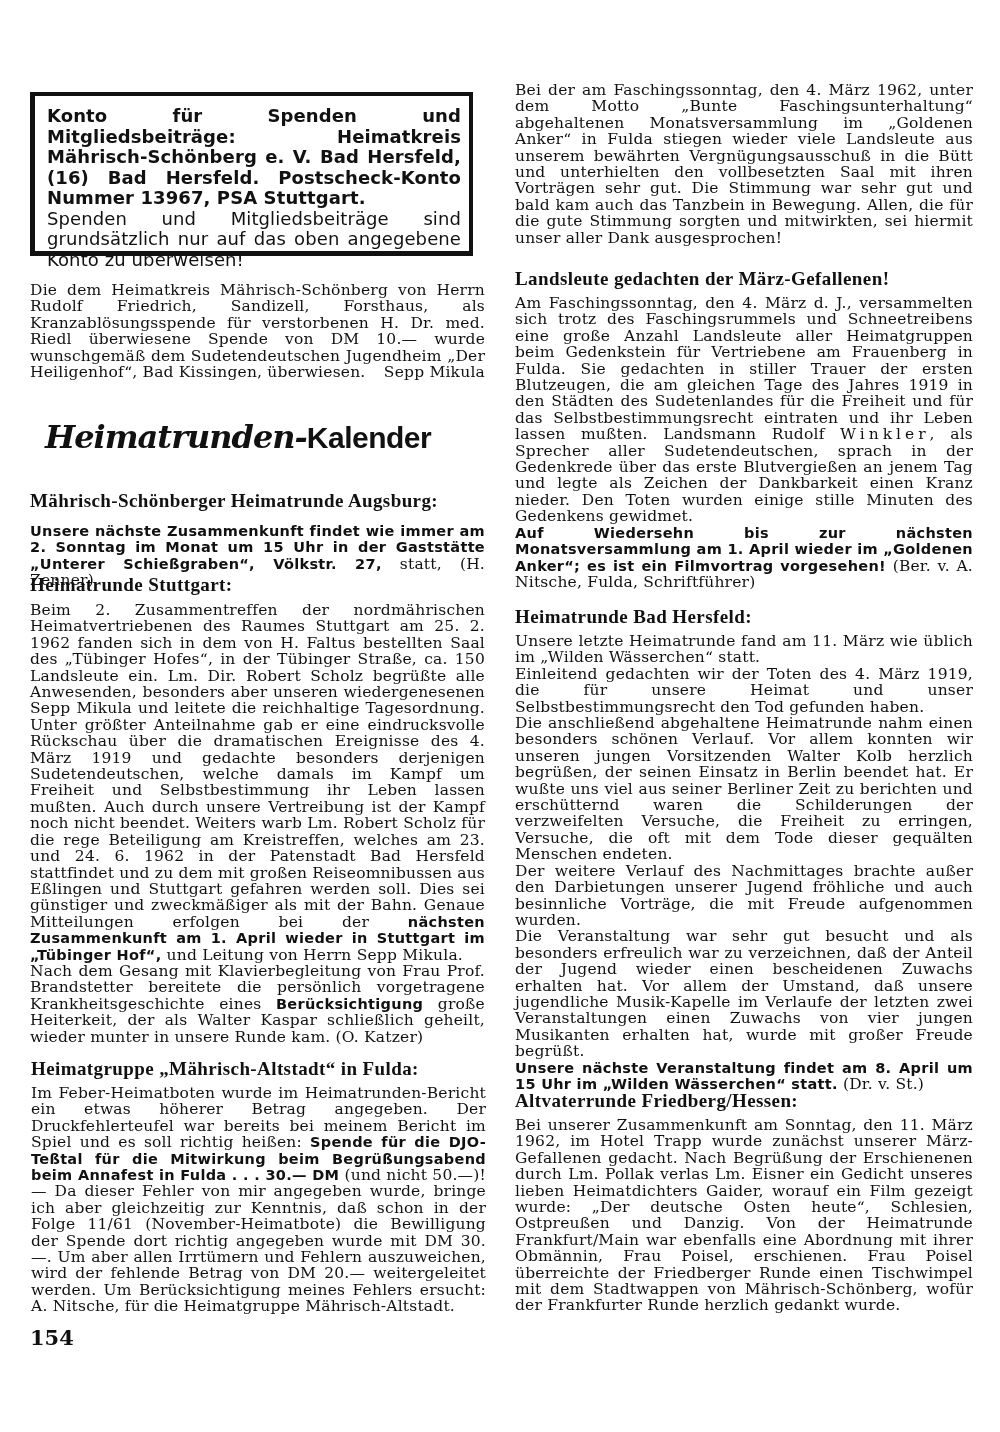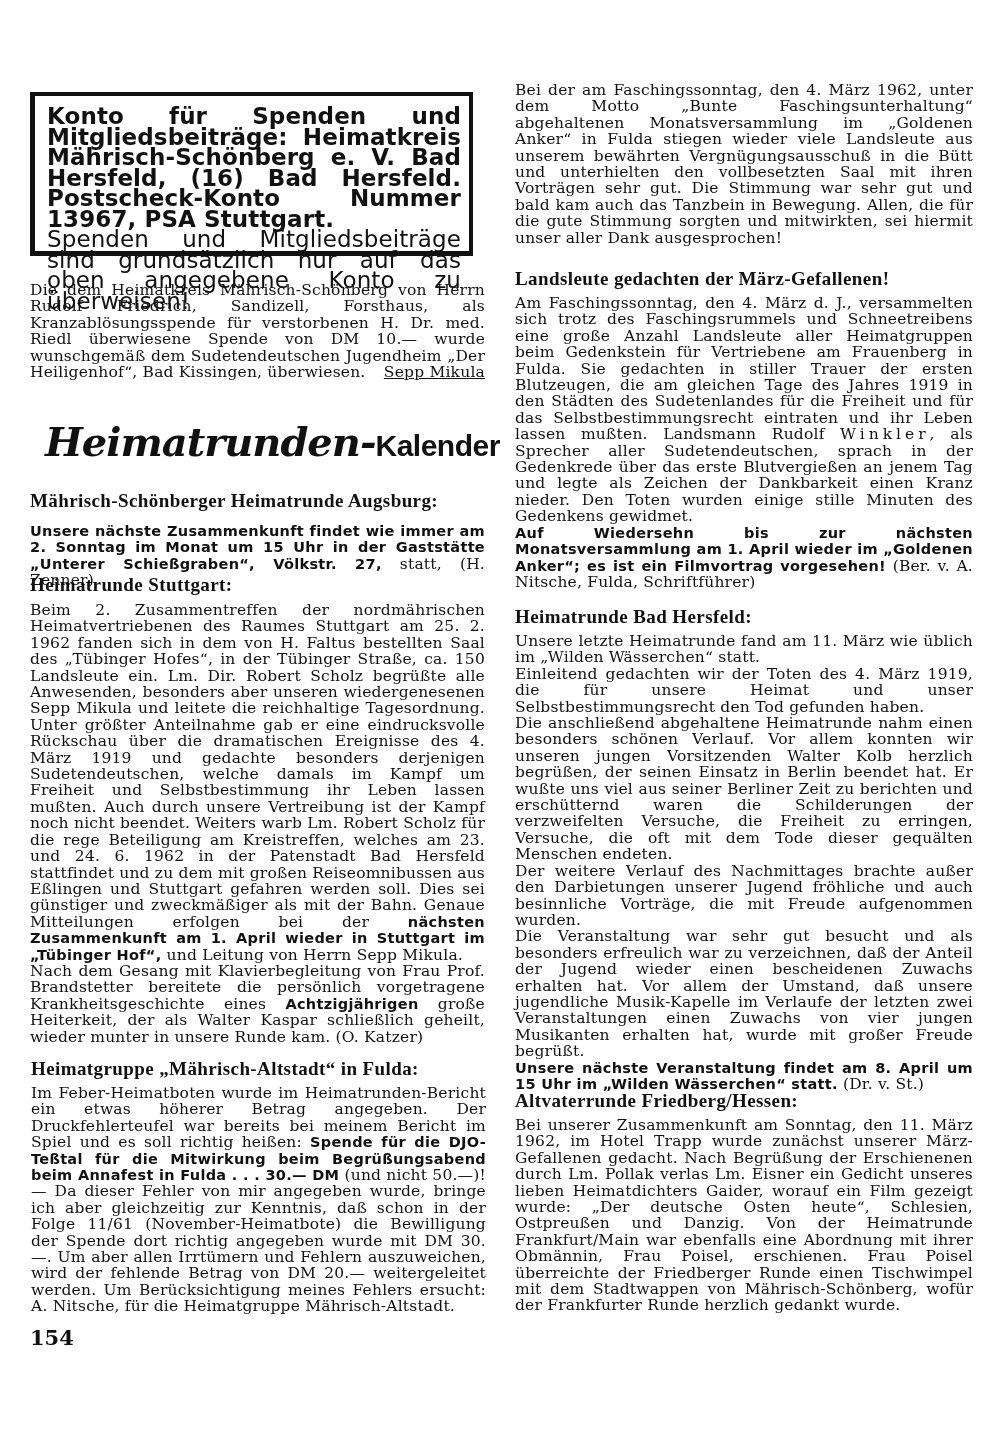--- a/index.html
+++ b/index.html
@@ -3,26 +3,26 @@
 <meta charset="utf-8">
 <style>
   html, body { margin: 0; padding: 0; background: #ffffff; }
   body { width: 1000px; height: 1432px; position: relative; overflow: hidden; color: #111; }
   .serif { font-family: "DejaVu Serif", "Liberation Serif", serif; font-size: 15.5px; line-height: 16.4px; text-align: justify; letter-spacing: 0.2px; }
   .box {
     position: absolute; left: 30px; top: 92px; width: 443px; height: 164px;
     border-top: 4px solid #111; border-left: 5px solid #111; border-bottom: 5px solid #111; border-right: 4px solid #111;
     padding: 10px 8px 0 12px; box-sizing: border-box;
   }
-  .box p { margin: 0; font-family: "DejaVu Sans", "Liberation Sans", sans-serif; font-size: 23px; line-height: 20.5px; text-align: justify; letter-spacing: 0.1px; }
+  .box p { margin: 0; font-family: "DejaVu Sans", "Liberation Sans", sans-serif; font-size: 18px; line-height: 20.5px; text-align: justify; letter-spacing: 0.1px; }
   .box .b { font-weight: bold; }
   .note { position: absolute; left: 30px; top: 282px; width: 455px; }
-  .note .sig { display: block; text-align: right; margin-top: -16.4px; text-decoration: underline; }
+  .note .sig { display: block; text-align: right; margin-top: -16.4px; }
   .title { position: absolute; left: 45px; top: 418px; width: 440px; white-space: nowrap; }
-  .title .script { font-family: "DejaVu Serif", "Liberation Serif", serif; font-style: italic; font-weight: bold; font-size: 40px; letter-spacing: -1px; }
+  .title .script { font-family: "DejaVu Serif", "Liberation Serif", serif; font-style: italic; font-weight: bold; font-size: 32px; letter-spacing: -1px; }
   .title .kal { font-family: "Liberation Sans", "DejaVu Sans", sans-serif; font-weight: bold; font-size: 30px; letter-spacing: -0.5px; text-align: right; }
   .h { font-family: Liberation Serif, serif; font-weight: bold; font-size: 19px; letter-spacing: 0.4px; margin: 0; }
   .b-inline { font-family: "DejaVu Sans", "Liberation Sans", sans-serif; font-weight: bold; font-size: 14.5px; letter-spacing: 0.3px; }
   .sect { position: absolute; }
   .sect p { margin: 0; }
   .pageno { position: absolute; left: 30px; top: 1325px; font-family: "DejaVu Serif", "Liberation Serif", serif; font-weight: bold; font-size: 21px; }
   .spaced { letter-spacing: 4px; }
 </style>
 </head>
 <body>
@@ -42,21 +42,21 @@
 </div>
 
 <div class="sect" style="left:30px; top:490px; width:455px;">
   <p class="h">Mährisch-Schönberger Heimatrunde Augsburg:</p>
   <p class="serif" style="margin-top:11px;"><span class="b-inline">Unsere nächste Zusammenkunft findet wie immer am 2. Sonntag im Monat um 15 Uhr in der Gaststätte „Unterer Schießgraben“, Völkstr. 27,</span><span> statt, (H. Zenner)</span></p>
 </div>
 
 <div class="sect" style="left:30px; top:574px; width:455px;">
   <p class="h">Heimatrunde Stuttgart:</p>
   <p class="serif" style="margin-top:6px;"><span>Beim 2. Zusammentreffen der nordmährischen Heimatvertriebenen des Raumes Stuttgart am 25. 2. 1962 fanden sich in dem von H. Faltus bestellten Saal des „Tübinger Hofes“, in der Tübinger Straße, ca. 150 Landsleute ein. Lm. Dir. Robert Scholz begrüßte alle Anwesenden, besonders aber unseren wiedergenesenen Sepp Mikula und leitete die reichhaltige Tagesordnung. Unter größter Anteilnahme gab er eine eindrucksvolle Rückschau über die dramatischen Ereignisse des 4. März 1919 und gedachte besonders derjenigen Sudetendeutschen, welche damals im Kampf um Freiheit und Selbstbestimmung ihr Leben lassen mußten. Auch durch unsere Vertreibung ist der Kampf noch nicht beendet. Weiters warb Lm. Robert Scholz für die rege Beteiligung am Kreistreffen, welches am 23. und 24. 6. 1962 in der Patenstadt Bad Hersfeld stattfindet und zu dem mit großen Reiseomnibussen aus Eßlingen und Stuttgart gefahren werden soll. Dies sei günstiger und zweckmäßiger als mit der Bahn. Genaue Mitteilungen erfolgen bei der </span><span class="b-inline">nächsten Zusammenkunft am 1. April wieder in Stuttgart im „Tübinger Hof“,</span><span> und Leitung von Herrn Sepp Mikula.</span></p>
-  <p class="serif"><span>Nach dem Gesang mit Klavierbegleitung von Frau Prof. Brandstetter bereitete die persönlich vorgetragene Krankheitsgeschichte eines </span><span class="b-inline">Achtzigjährigen</span><span> große Heiterkeit, der als Walter Kaspar schließlich geheilt, wieder munter in unsere Runde kam. (O. Katzer)</span></p>
+  <p class="serif"><span>Nach dem Gesang mit Klavierbegleitung von Frau Prof. Brandstetter bereitete die persönlich vorgetragene Krankheitsgeschichte eines </span><span class="b-inline">Berücksichtigung</span><span> große Heiterkeit, der als Walter Kaspar schließlich geheilt, wieder munter in unsere Runde kam. (O. Katzer)</span></p>
 </div>
 
 <div class="sect" style="left:31px; top:1058px; width:455px;">
   <p class="h">Heimatgruppe „Mährisch-Altstadt“ in Fulda:</p>
   <p class="serif" style="margin-top:5px;"><span>Im Feber-Heimatboten wurde im Heimatrunden-Bericht ein etwas höherer Betrag angegeben. Der Druckfehlerteufel war bereits bei meinem Bericht im Spiel und es soll richtig heißen: </span><span class="b-inline">Spende für die DJO-Teßtal für die Mitwirkung beim Begrüßungsabend beim Annafest in Fulda . . . 30.— DM</span><span> (und nicht 50.—)! — Da dieser Fehler von mir angegeben wurde, bringe ich aber gleichzeitig zur Kenntnis, daß schon in der Folge 11/61 (November-Heimatbote) die Bewilligung der Spende dort richtig angegeben wurde mit DM 30.—. Um aber allen Irrtümern und Fehlern auszuweichen, wird der fehlende Betrag von DM 20.— weitergeleitet werden. Um Berücksichtigung meines Fehlers ersucht: A. Nitsche, für die Heimatgruppe Mährisch-Altstadt.</span></p>
 </div>
 
 <div class="pageno">154</div>
 
 <div class="sect" style="left:515px; top:82px; width:458px;">

